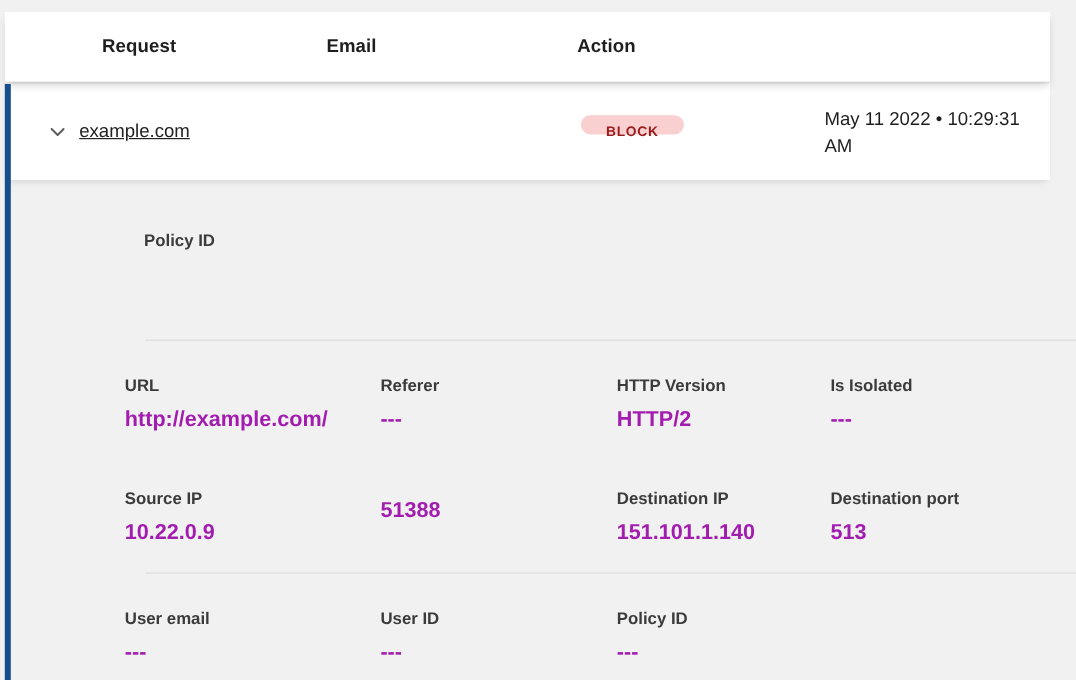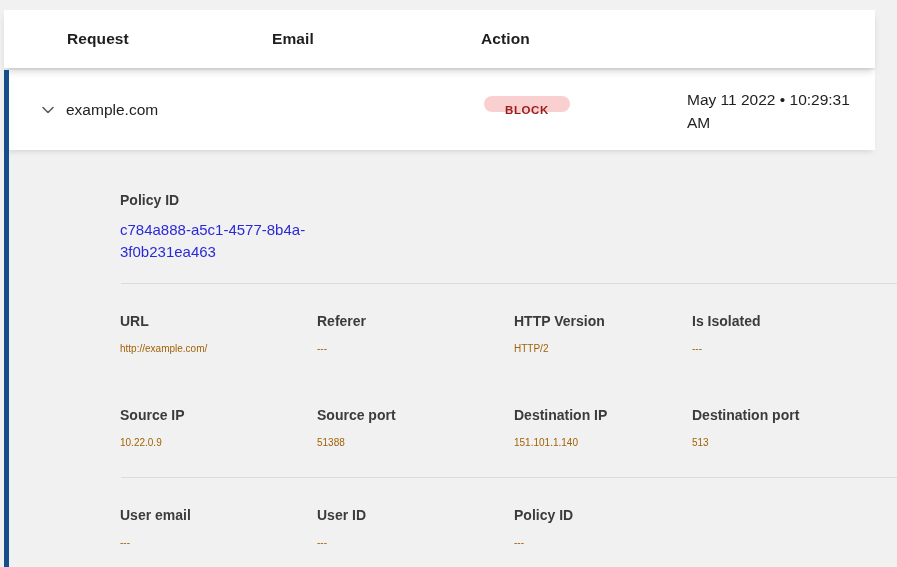--- a/index.html
+++ b/index.html
@@ -26,21 +26,21 @@
   }
   .hcol {
     position: absolute;
     top: 0; height: 100%;
     display: flex; align-items: center;
     font-size: 15.5px;
     font-weight: 700;
     color: #1e1e1e;
     letter-spacing: 0.1px;
   }
-  .hcol.c0 { left: 63px; }
+  .hcol.c0 { left: 81px; }
   .hcol.c1 { left: 268px; }
   .hcol.c2 { left: 477px; }
   .hcol.c3 { left: 683px; }
 
   
   .log-row {
     position: absolute;
     left: 4px; top: 70px;
     width: 871px; height: 80px;
     background: #ffffff;
@@ -54,20 +54,21 @@
     width: 16px; height: 16px;
     display: flex; align-items: center; justify-content: center;
     cursor: pointer;
   }
   .request-text {
     position: absolute;
     left: 62px; top: 0; height: 100%;
     display: flex; align-items: center;
     font-size: 15.5px;
     color: #222222;
+    text-decoration: underline;
   }
   .action-badge {
     position: absolute;
     left: 480px; top: 26px;
     height: 16px;
     padding: 0 21px;
     border-radius: 14px;
     background: #f9cfcf;
     color: #9a1b1b;
     font-size: 11.5px;
@@ -133,25 +134,26 @@
     width: 186px;
   }
   .field .flabel {
     font-size: 14px;
     font-weight: 700;
     line-height: 18px;
     color: #3b3b3b;
   }
   .field .fvalue {
     margin-top: 10px;
-    font-size: 10px;
+    font-size: 18px;
     line-height: 18px;
-    color: #a16207;
-  }
-  .field.col0 { left: 76px; }
+    color: #a21caf;
+    font-weight: bold;
+  }
+  .field.col0 { left: 60px; }
   .field.col1 { left: 273px; }
   .field.col2 { left: 470px; }
   .field.col3 { left: 648px; }
   .field.rowA { top: 162px; }
   .field.rowB { top: 256px; }
   .field.rowC { top: 356px; }
 </style>
 </head>
 <body>
 
@@ -172,21 +174,20 @@
     <span class="request-text">example.com</span>
     <span class="action-badge">BLOCK</span>
     <span class="time-cell">May 11 2022 • 10:29:31 AM</span>
   </div>
 
   <div class="accent-strip"></div>
 
   <div class="detail-panel">
 
     <div class="policy-label">Policy ID</div>
-    <a class="policy-link">c784a888-a5c1-4577-8b4a-3f0b231ea463</a>
 
     <div class="divider d1"></div>
 
     <div class="field rowA col0">
       <div class="flabel">URL</div>
       <div class="fvalue">http://example.com/</div>
     </div>
     <div class="field rowA col1">
       <div class="flabel">Referer</div>
       <div class="fvalue">---</div>
@@ -198,21 +199,20 @@
     <div class="field rowA col3">
       <div class="flabel">Is Isolated</div>
       <div class="fvalue">---</div>
     </div>
 
     <div class="field rowB col0">
       <div class="flabel">Source IP</div>
       <div class="fvalue">10.22.0.9</div>
     </div>
     <div class="field rowB col1">
-      <div class="flabel">Source port</div>
       <div class="fvalue">51388</div>
     </div>
     <div class="field rowB col2">
       <div class="flabel">Destination IP</div>
       <div class="fvalue">151.101.1.140</div>
     </div>
     <div class="field rowB col3">
       <div class="flabel">Destination port</div>
       <div class="fvalue">513</div>
     </div>

